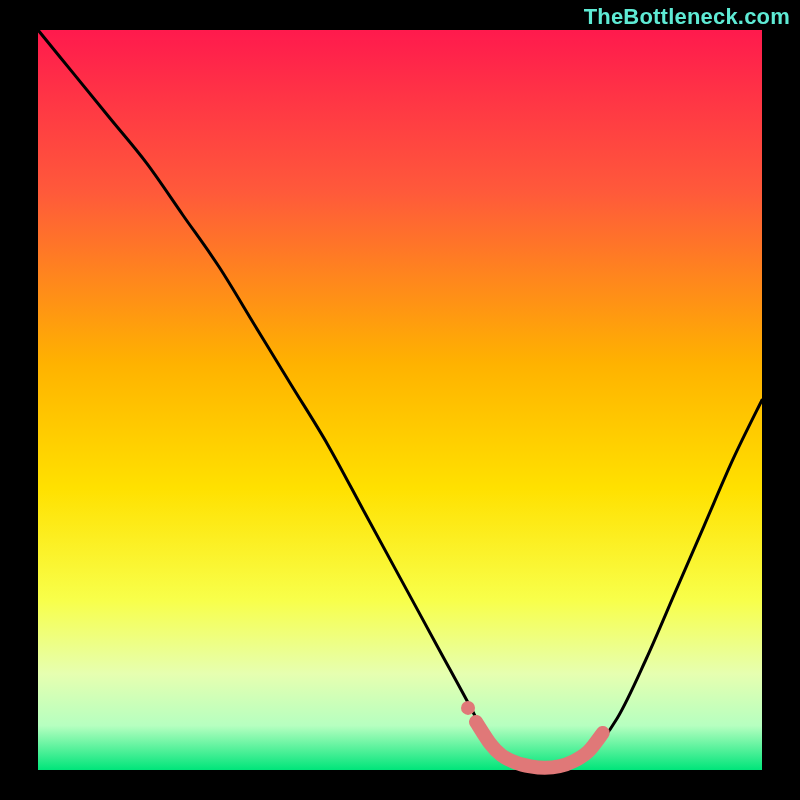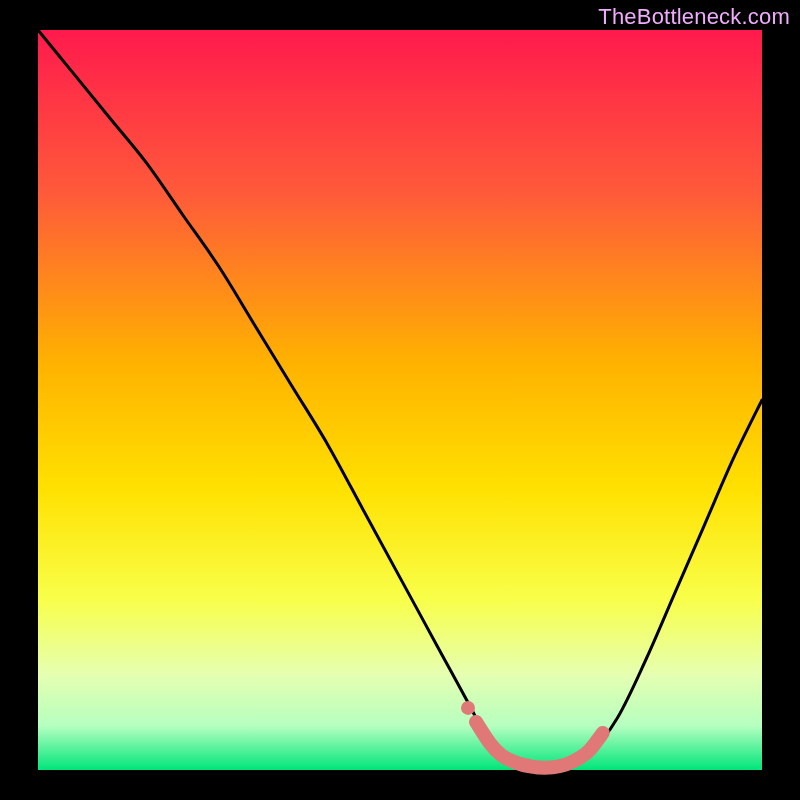--- a/index.html
+++ b/index.html
@@ -14,23 +14,23 @@
   .frame {
     position: relative;
     width: 800px;
     height: 800px;
     background: #000;
   }
   .watermark {
     position: absolute;
     top: 4px;
     right: 10px;
-    color: #f0abfc;
+    color: #5eead4;
     font-size: 22px;
-    font-weight: 400;
+    font-weight: 700;
     letter-spacing: 0.2px;
     z-index: 10;
   }
   svg {
     display: block;
   }
 </style>
 </head>
 <body>
 

